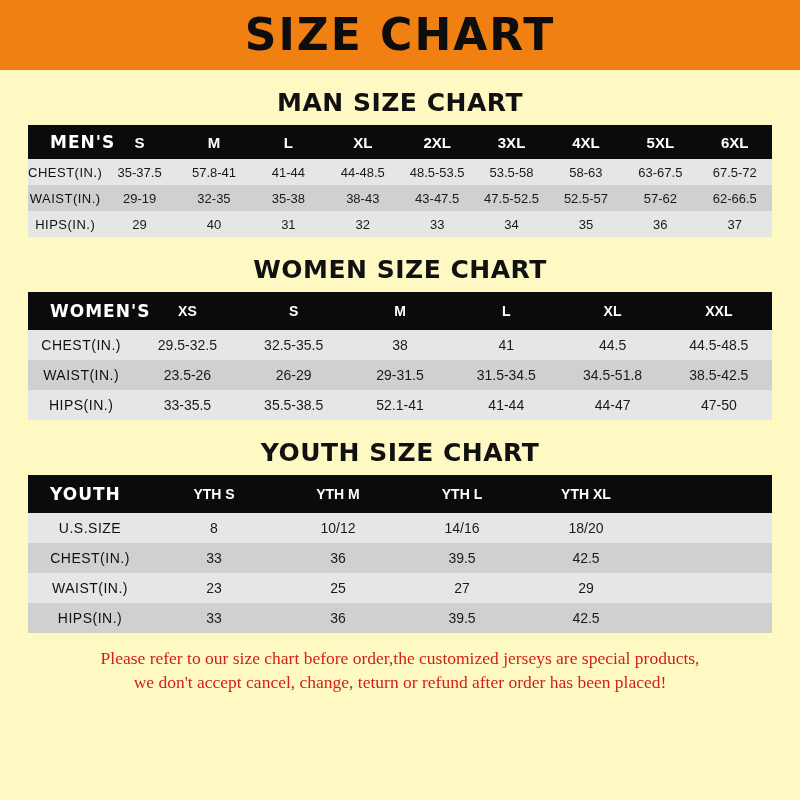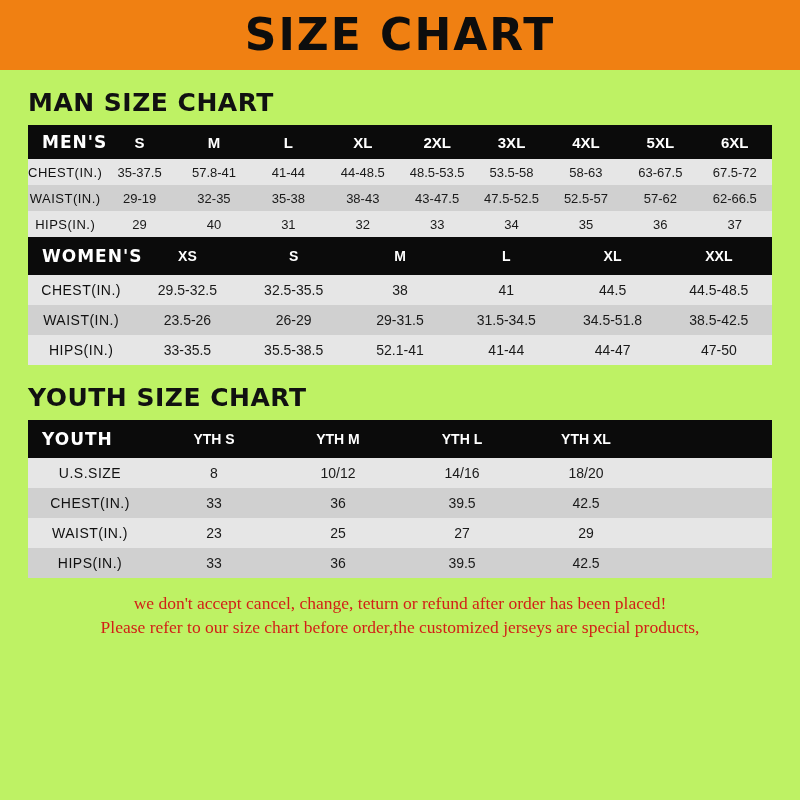--- a/index.html
+++ b/index.html
@@ -10,21 +10,21 @@
     width: 800px;
     height: 800px;
     background: #ffffff;
     font-family: "Liberation Sans", sans-serif;
     overflow: hidden;
   }
   .page {
     position: relative;
     width: 800px;
     height: 800px;
-    background: #bef264;
+    background: #fef9c3;
     box-sizing: border-box;
   }
   
   .banner {
     position: relative;
     height: 70px;
     background: #f08012;
     display: flex;
     align-items: center;
     justify-content: center;
@@ -35,20 +35,21 @@
     font-size: 44px;
     letter-spacing: 2px;
     color: #0d0d0d;
     line-height: 1;
   }
   .content {
     padding: 0 28px;
     box-sizing: border-box;
   }
   .section-title {
+    text-align: center;
     font-family: "DejaVu Sans", sans-serif;
     font-weight: bold;
     font-size: 25px;
     color: #111;
     letter-spacing: 0.5px;
     margin: 18px 0 8px 0;
   }
   table.size-table {
     width: 100%;
     border-collapse: collapse;
@@ -65,21 +66,21 @@
   }
   table.size-table thead th {
     background: #0b0b0b;
     color: #ffffff;
     font-weight: bold;
     height: 34px;
     font-size: 15px;
   }
   table.size-table thead th.corner {
     text-align: left;
-    padding-left: 14px;
+    padding-left: 22px;
     font-family: "DejaVu Sans", sans-serif;
     font-size: 17px;
     letter-spacing: 1px;
   }
   table.size-table tbody tr.odd td {
     background: #e6e6e6;
   }
   table.size-table tbody tr.even td {
     background: #d0d0d0;
   }
@@ -170,20 +171,21 @@
             <td>34</td>
             <td>35</td>
             <td>36</td>
             <td>37</td>
           </tr>
         </tbody>
       </table>
     </div>
 
     <div class="section tbl-women">
+      <div class="section-title">WOMEN SIZE CHART</div>
       <table class="size-table">
         <thead>
           <tr>
             <th class="corner">WOMEN'S</th>
             <th>XS</th>
             <th>S</th>
             <th>M</th>
             <th>L</th>
             <th>XL</th>
             <th>XXL</th>
@@ -265,18 +267,18 @@
             <td>36</td>
             <td>39.5</td>
             <td>42.5</td>
             <td></td>
           </tr>
         </tbody>
       </table>
     </div>
 
     <div class="footer-note">
+      <div>Please refer to our size chart before order,the customized jerseys are special products,</div>
       <div>we don't accept cancel, change, teturn or refund after order has been placed!</div>
-      <div>Please refer to our size chart before order,the customized jerseys are special products,</div>
     </div>
 
   </div>
 </div>
 
 </body></html>

